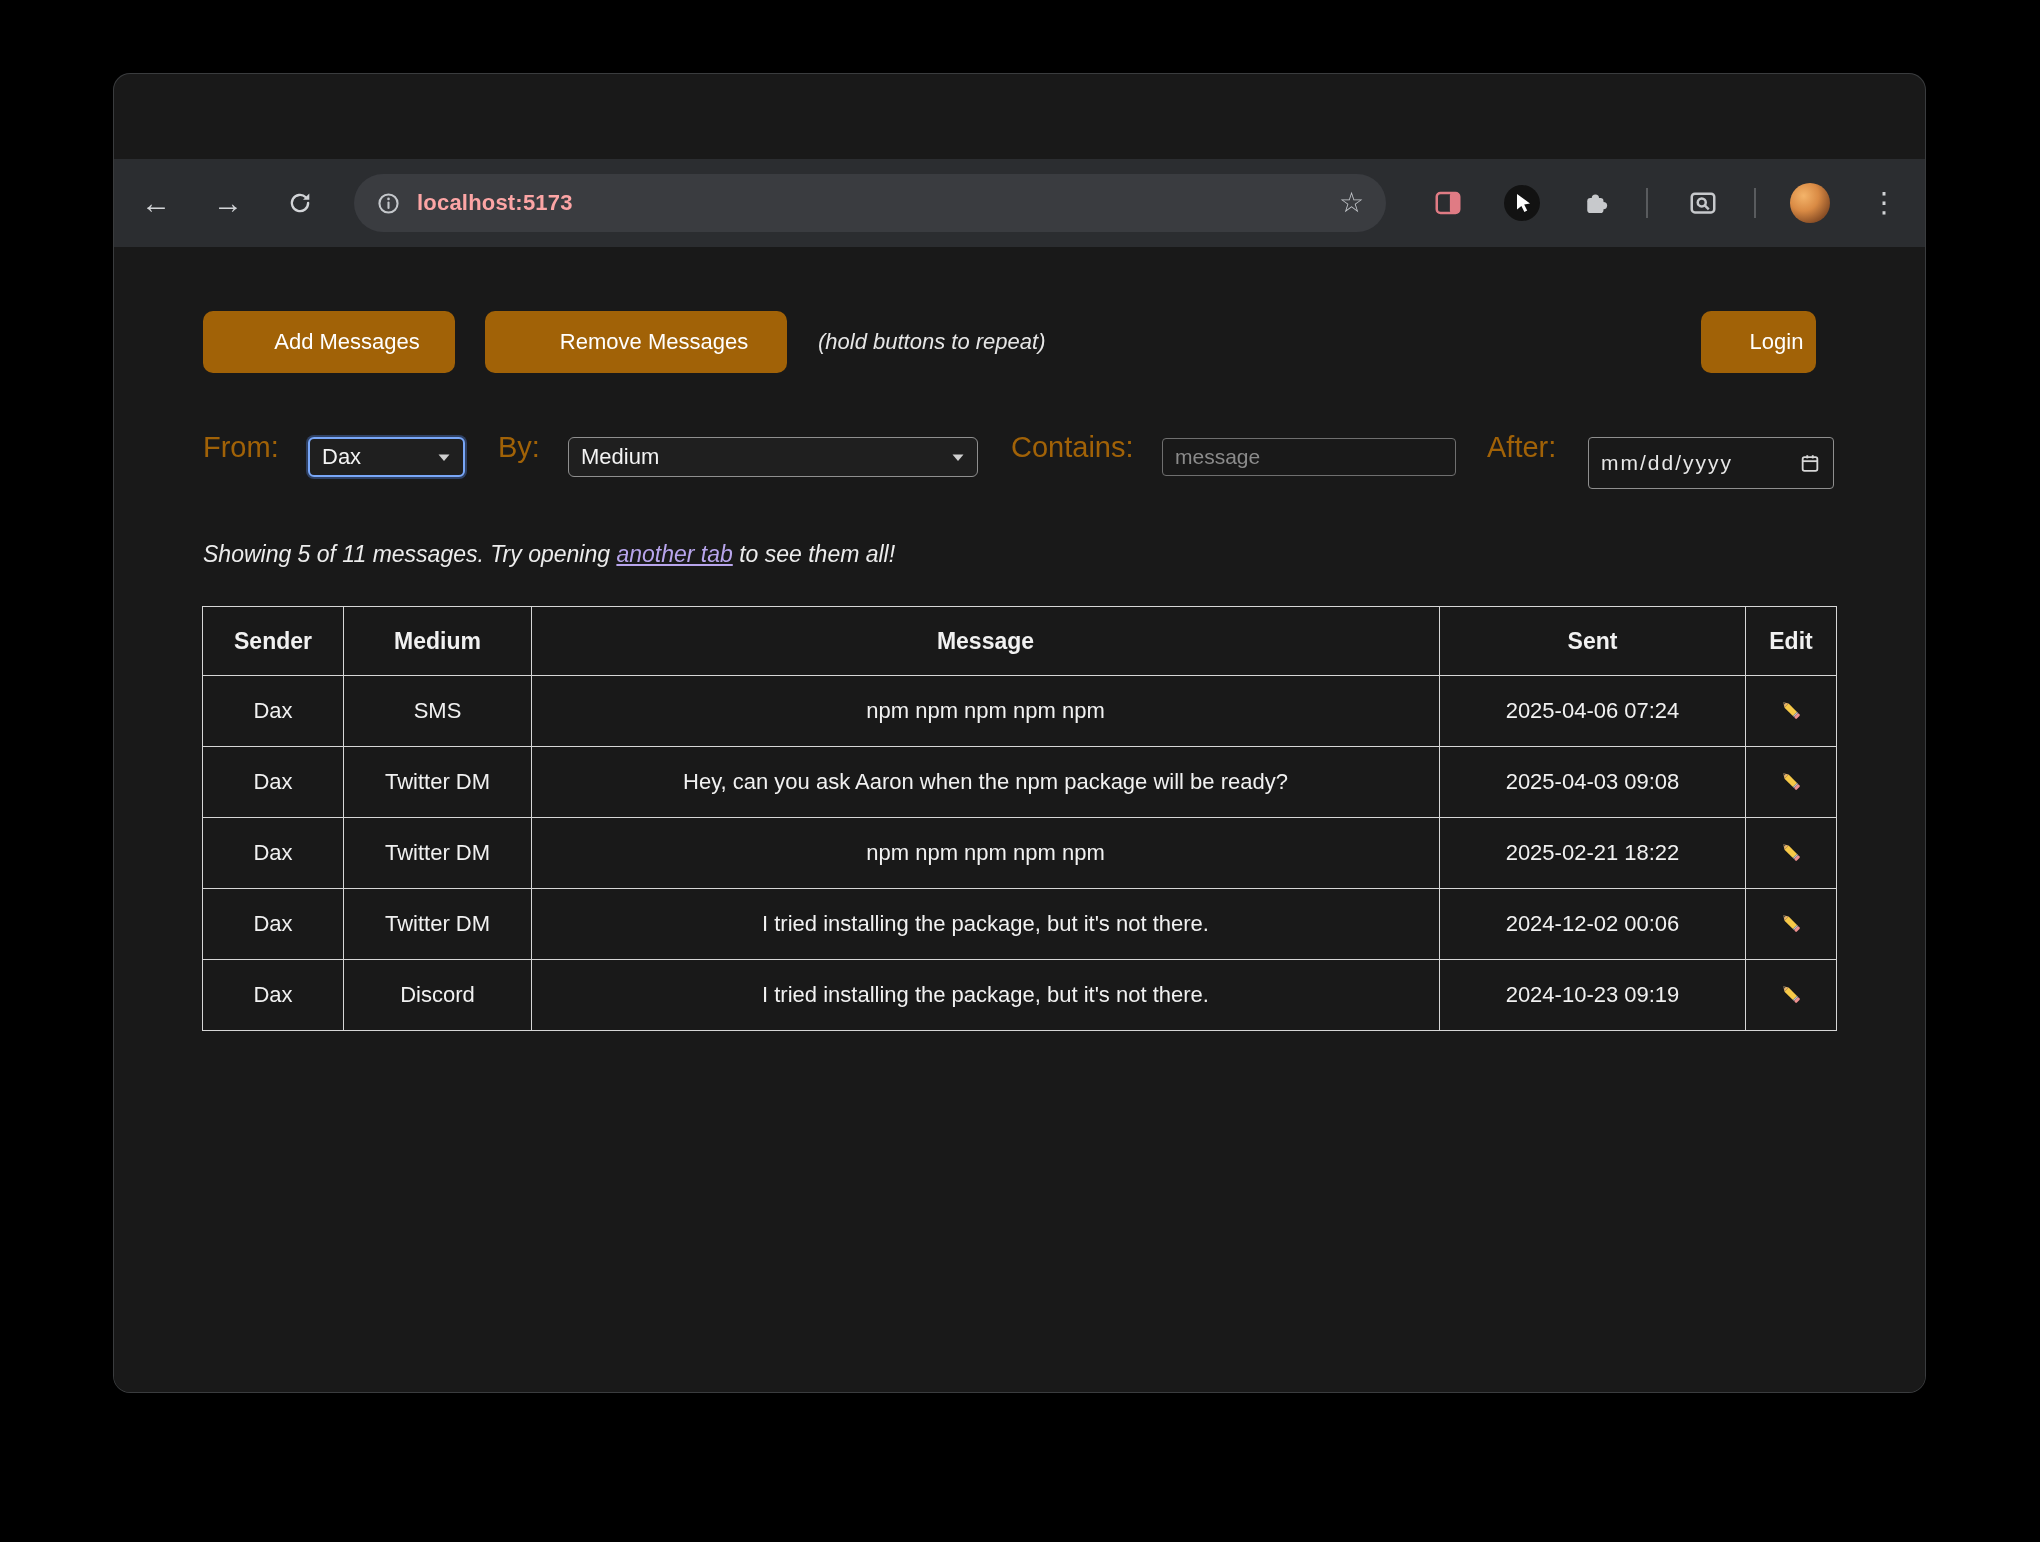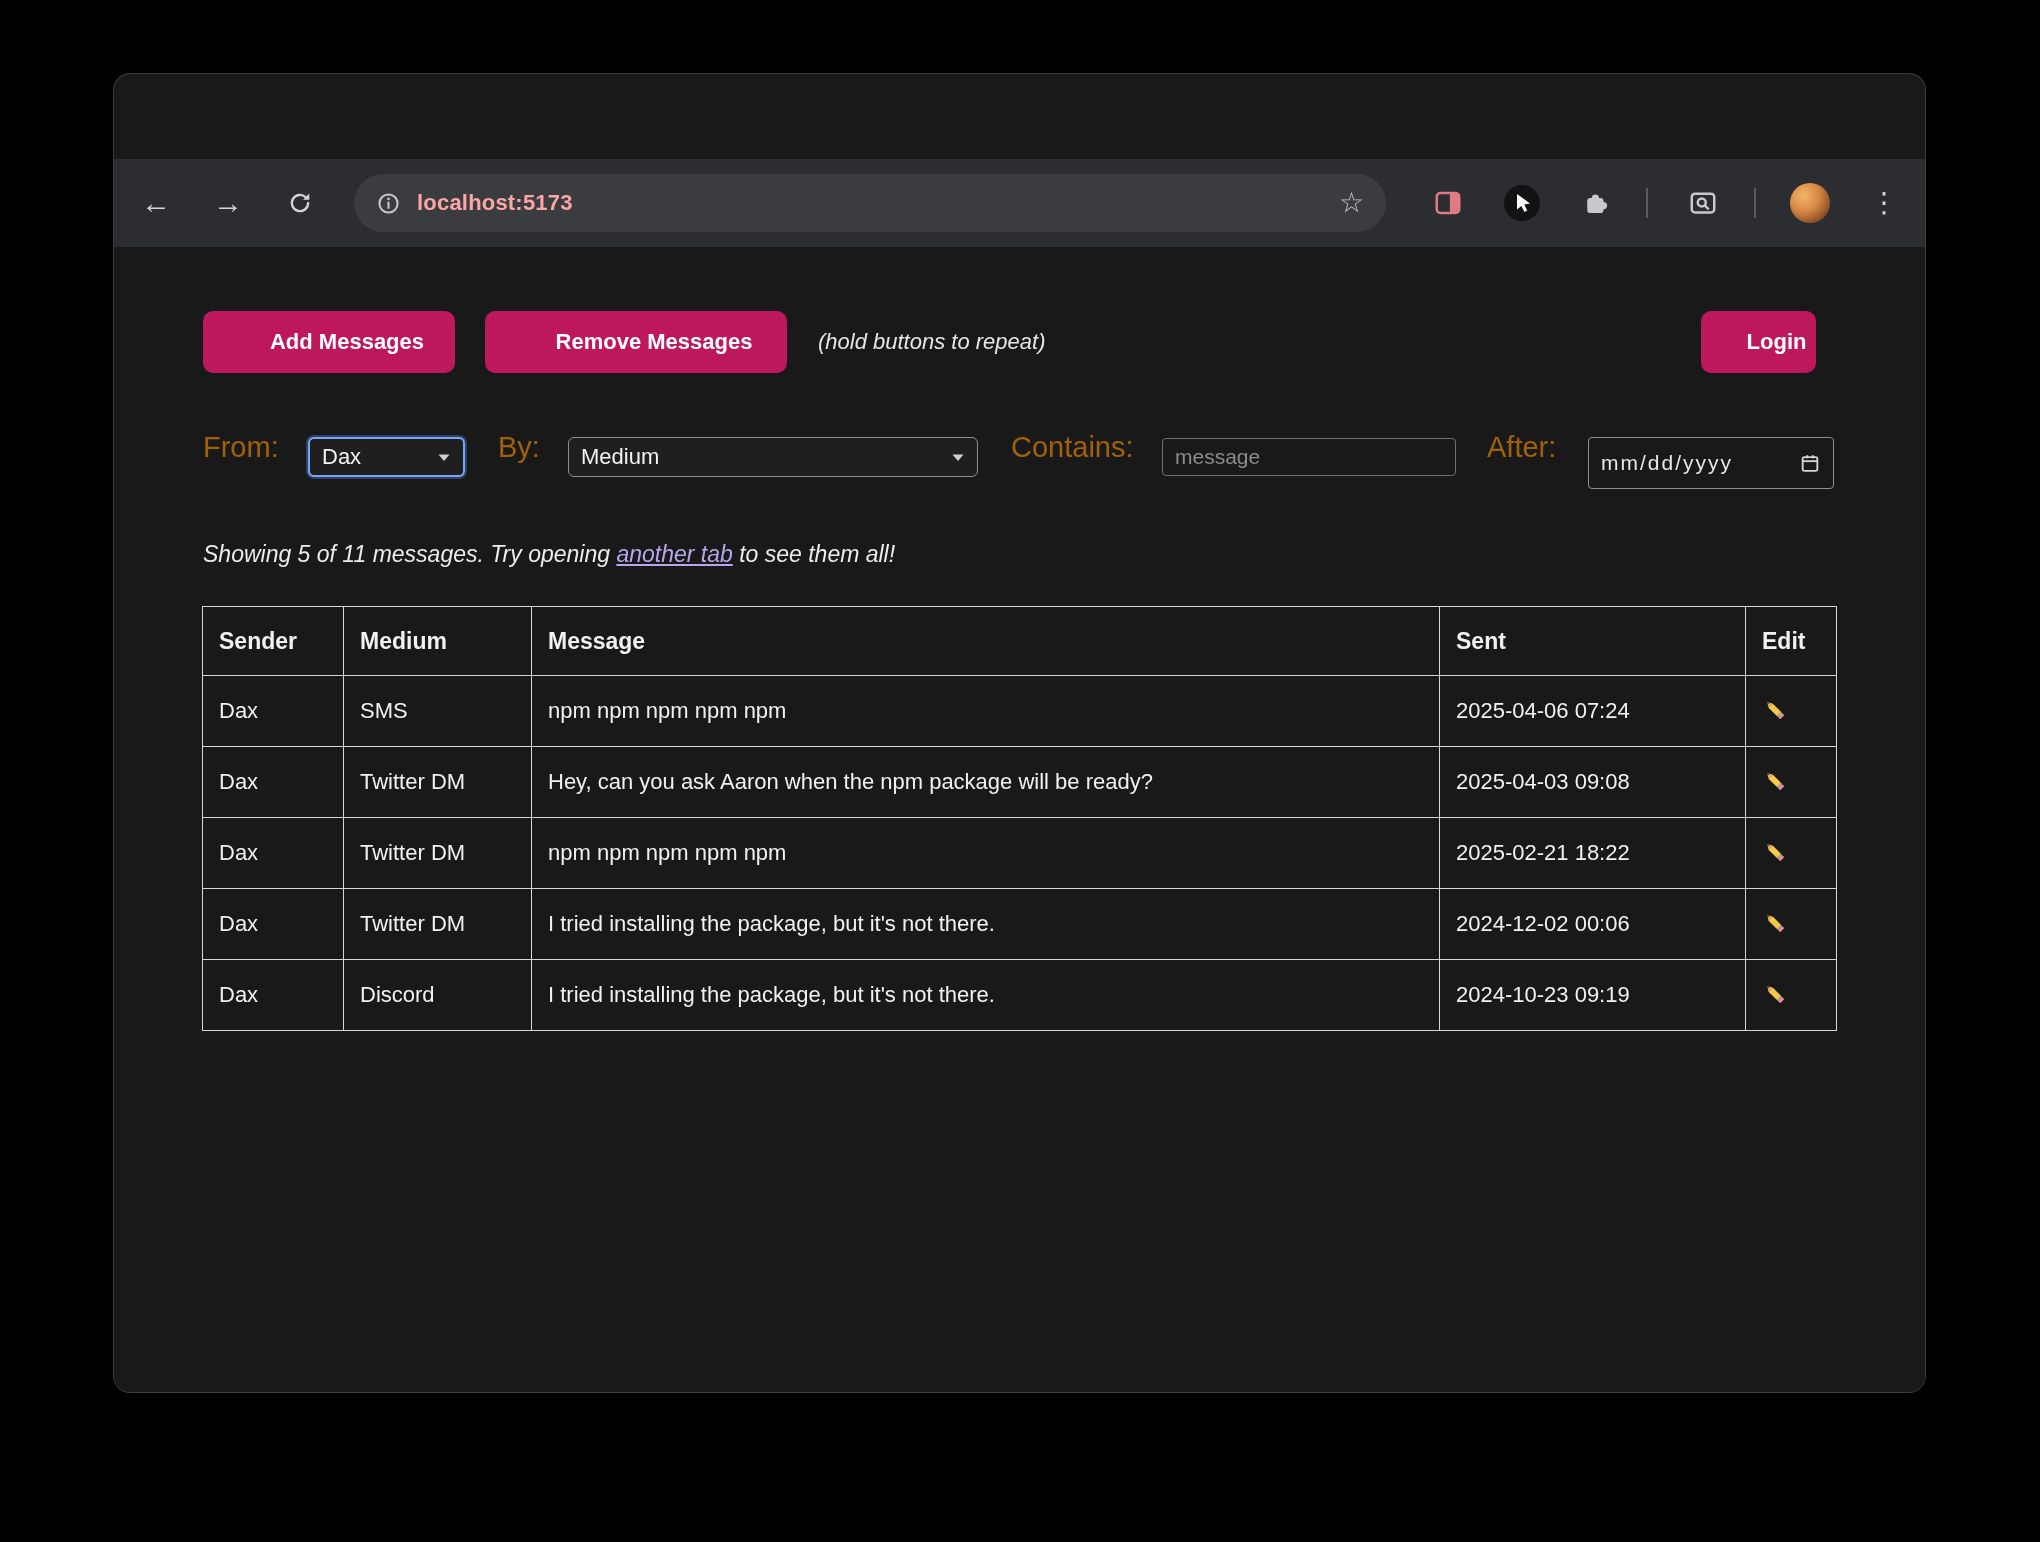--- a/index.html
+++ b/index.html
@@ -43,22 +43,22 @@
   .tb-div { position:absolute; top:29px; width:2px; height:30px; background:#595b5e; }
   .div1 { left:1532px; } .div2 { left:1640px; }
   .avatar { position:absolute; left:1676px; top:24px; width:40px; height:40px; border-radius:50%;
             background:radial-gradient(circle at 34% 32%, #f4b46a 0%, #d98a44 40%, #8a4f26 75%, #5d3014 100%); }
   .menu { position:absolute; left:1756px; top:27px; width:28px; height:34px; text-align:center;
           line-height:34px; font-size:28px; color:#d0d2d5; }
 
   
   .pagearea { position:absolute; left:0; top:173px; right:0; bottom:0; background:#191919;
               color:#f1f1f1; }
-  .btn { position:absolute; height:62px; background:#be185d; border:none; border-radius:10px;
-         color:#fff; font-weight:bold; font-size:22px; font-family:"Liberation Sans",sans-serif;
+  .btn { position:absolute; height:62px; background:#a16207; border:none; border-radius:10px;
+         color:#fff; font-weight:normal; font-size:22px; font-family:"Liberation Sans",sans-serif;
          display:flex; align-items:center; justify-content:center;padding-left:36px; }
   .btn-add { left:89px; top:64px; width:252px; }
   .btn-remove { left:371px; top:64px; width:302px; }
   .hint { position:absolute; left:704px; top:64px; height:62px; line-height:62px;
           font-style:italic; font-size:22px; color:#e6e6e6; }
   .btn-login { left:1587px; top:64px; width:115px; }
 
   .flabel { position:absolute; top:180px; height:40px; line-height:40px; font-size:29px; color:#a16207; }
   .lbl-from { left:89px; } .lbl-by { left:384px; } .lbl-contains { left:897px; } .lbl-after { left:1373px; }
   .select { position:absolute; top:190px; height:40px; background:#1f1f1f; border-radius:6px;
@@ -75,21 +75,21 @@
   .inp-date { position:absolute; left:1474px; top:190px; width:246px; height:52px;
               border:1px solid #8f8f8f; border-radius:4px; display:flex; align-items:center;
               padding:0 12px; font-size:21px; color:#e8e8e8; letter-spacing:2px; }
   .inp-date svg { margin-left:auto; }
 
   .status { position:absolute; left:89px; top:294px; font-size:23px; font-style:italic; color:#ececec; }
   .status a { color:#b8a5ec; text-decoration:underline; cursor:pointer; }
 
   table.msgs { position:absolute; left:88px; top:359px; width:1634px; border-collapse:collapse;
                table-layout:fixed; font-size:22px; color:#f1f1f1; }
-  table.msgs th, table.msgs td { border:1px solid #d6d6d6; padding:0 16px; text-align:left;
+  table.msgs th, table.msgs td { border:1px solid #d6d6d6; padding:0 16px; text-align:center;
                                  overflow:hidden; white-space:nowrap; }
   table.msgs th { height:69px; font-weight:bold; font-size:23px; }
   table.msgs td { height:71px; }
   td.edit-cell { text-align:center; padding:0; }
   .pencil-btn { background:transparent; border:none; cursor:pointer; vertical-align:middle; }
 </style>
 </head>
 <body>
 
 <div class="stage">

